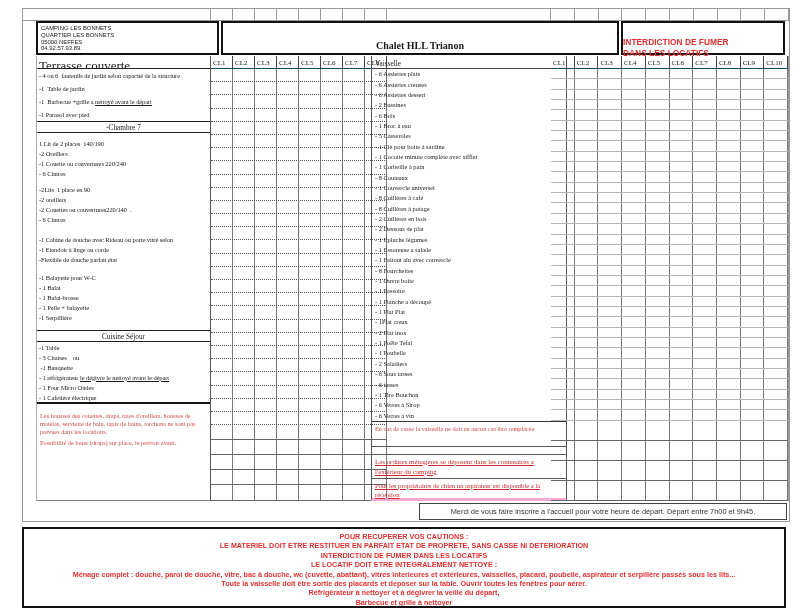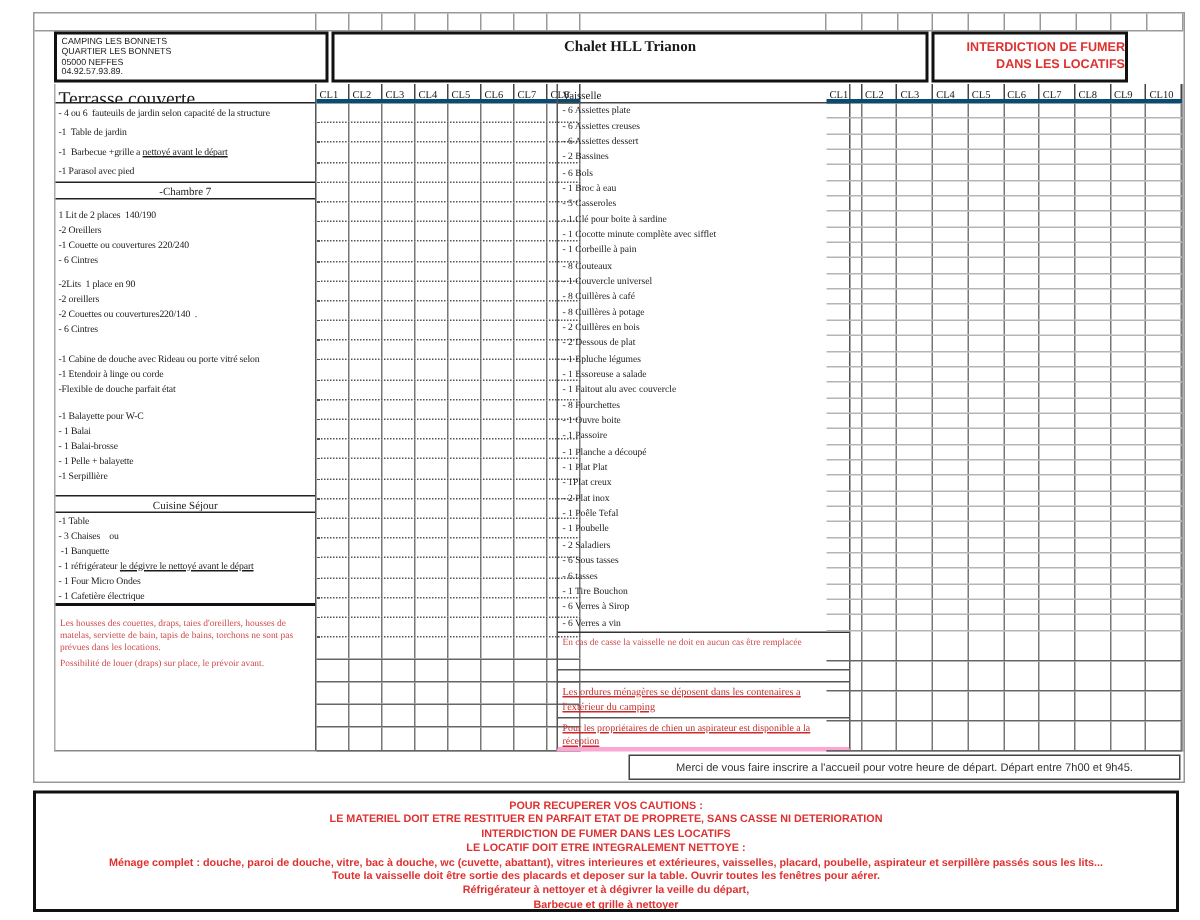--- a/index.html
+++ b/index.html
@@ -6,43 +6,43 @@
   .page{position:relative;width:800px;height:613px;background:#fff;overflow:hidden;
         font-family:"Liberation Serif",serif;color:#1a1a1a}
   .sheet{position:absolute;left:22px;top:8px;width:766px;height:512px;border:1px solid #999}
   
   .topstrip{position:absolute;left:0;top:0;width:766px;height:12px;display:flex;border-bottom:1px solid #999;box-sizing:border-box}
   .tcell{border-right:1px solid #999;height:100%;box-sizing:border-box}
   
   .campingbox{position:absolute;left:13px;top:12px;width:183px;height:34px;border:2px solid #111;
       box-sizing:border-box;padding:2px 3px;font-family:"Liberation Sans",sans-serif;font-size:5.9px;line-height:6.8px}
   .titlebox{position:absolute;left:198px;top:12px;width:398px;height:34px;border:2px solid #111;
-      box-sizing:border-box;text-align:center;font-weight:bold;padding-top:3px}
+      box-sizing:border-box;text-align:center;font-weight:bold;padding-top:17px}
   .title1{font-size:10px}
   .title2{font-size:9px;white-space:pre-wrap}
-  .nosmokebox{position:absolute;left:598px;top:12px;width:131px;height:34px;border:2px solid #111;
+  .nosmokebox{position:absolute;left:598px;top:12px;width:164px;height:34px;border:2px solid #111;
       box-sizing:border-box;color:#e03131;font-family:"Liberation Sans",sans-serif;font-weight:bold;
-      font-size:8.4px;line-height:11px;text-align:right;padding-top:3px}
+      font-size:8.4px;line-height:11px;text-align:left;padding-top:14px}
   
   .leftwrap{position:absolute;left:13px;top:47px;width:175px;height:445px;box-sizing:border-box;
       border-left:1px solid #aaa;border-right:1px solid #555;border-bottom:1px solid #888}
   .row{white-space:pre;overflow:hidden;box-sizing:border-box}
   .title{height:13px;font-size:13px;border-bottom:1.5px solid #222;padding:2px 0 0 2px}
   .item{height:13px;font-size:6.5px;padding:3px 0 0 2px;letter-spacing:-0.1px}
   .item10{height:10px;font-size:6.5px;padding:1.5px 0 0 2px;letter-spacing:-0.1px}
   .head{height:12px;font-size:7.3px;text-align:center;border-top:1.5px solid #222;border-bottom:1.5px solid #222;padding-top:1px}
   .gap5{height:5px}.gap6{height:6px}.gap8{height:8px}.gap10{height:10px}
   .u{text-decoration:underline}
   .leftnote{height:75px;box-sizing:border-box;border-top:2px solid #111;color:#cf4b4b;
       font-size:6.3px;line-height:8px;padding:8px 3px 0 3px;white-space:normal}
   .leftnote p{margin:0 0 3px 0}
   
   .leftgrid{position:absolute;left:188px;top:47px;width:176px;height:445px;box-sizing:border-box;border-bottom:1px solid #888}
   .rightgrid{position:absolute;left:528px;top:47px;width:238px;height:445px;box-sizing:border-box;border-bottom:1px solid #888;border-right:1px solid #999}
-  .grid-h{display:flex;height:13px;border-bottom:3px solid #0c4a6e;box-sizing:border-box}
+  .grid-h{display:flex;height:13px;border-bottom:1px solid #0c4a6e;box-sizing:border-box}
   .grid-hcell{flex:1;border-right:1px solid #444;font-size:7px;padding:2.5px 0 0 2px;box-sizing:border-box;overflow:hidden}
   .grow{display:flex;box-sizing:border-box}
   .grow.dotted{border-bottom:1px dotted #555}
   .grow.thin{border-bottom:1px solid #b5b5b5}
   .grow.solid{border-bottom:1px solid #666}
   .gcell{flex:1;border-right:1px solid #777;box-sizing:border-box}
   
   .midcol{position:absolute;left:348px;top:47px;width:196px;height:445px;box-sizing:border-box;
       border-left:1px solid #555;border-right:1px solid #555;border-bottom:3px solid #f9a8d4}
   .vheader{height:13px;border-bottom:1px solid #444;font-size:7.3px;padding:2.5px 0 0 3px;box-sizing:border-box}

